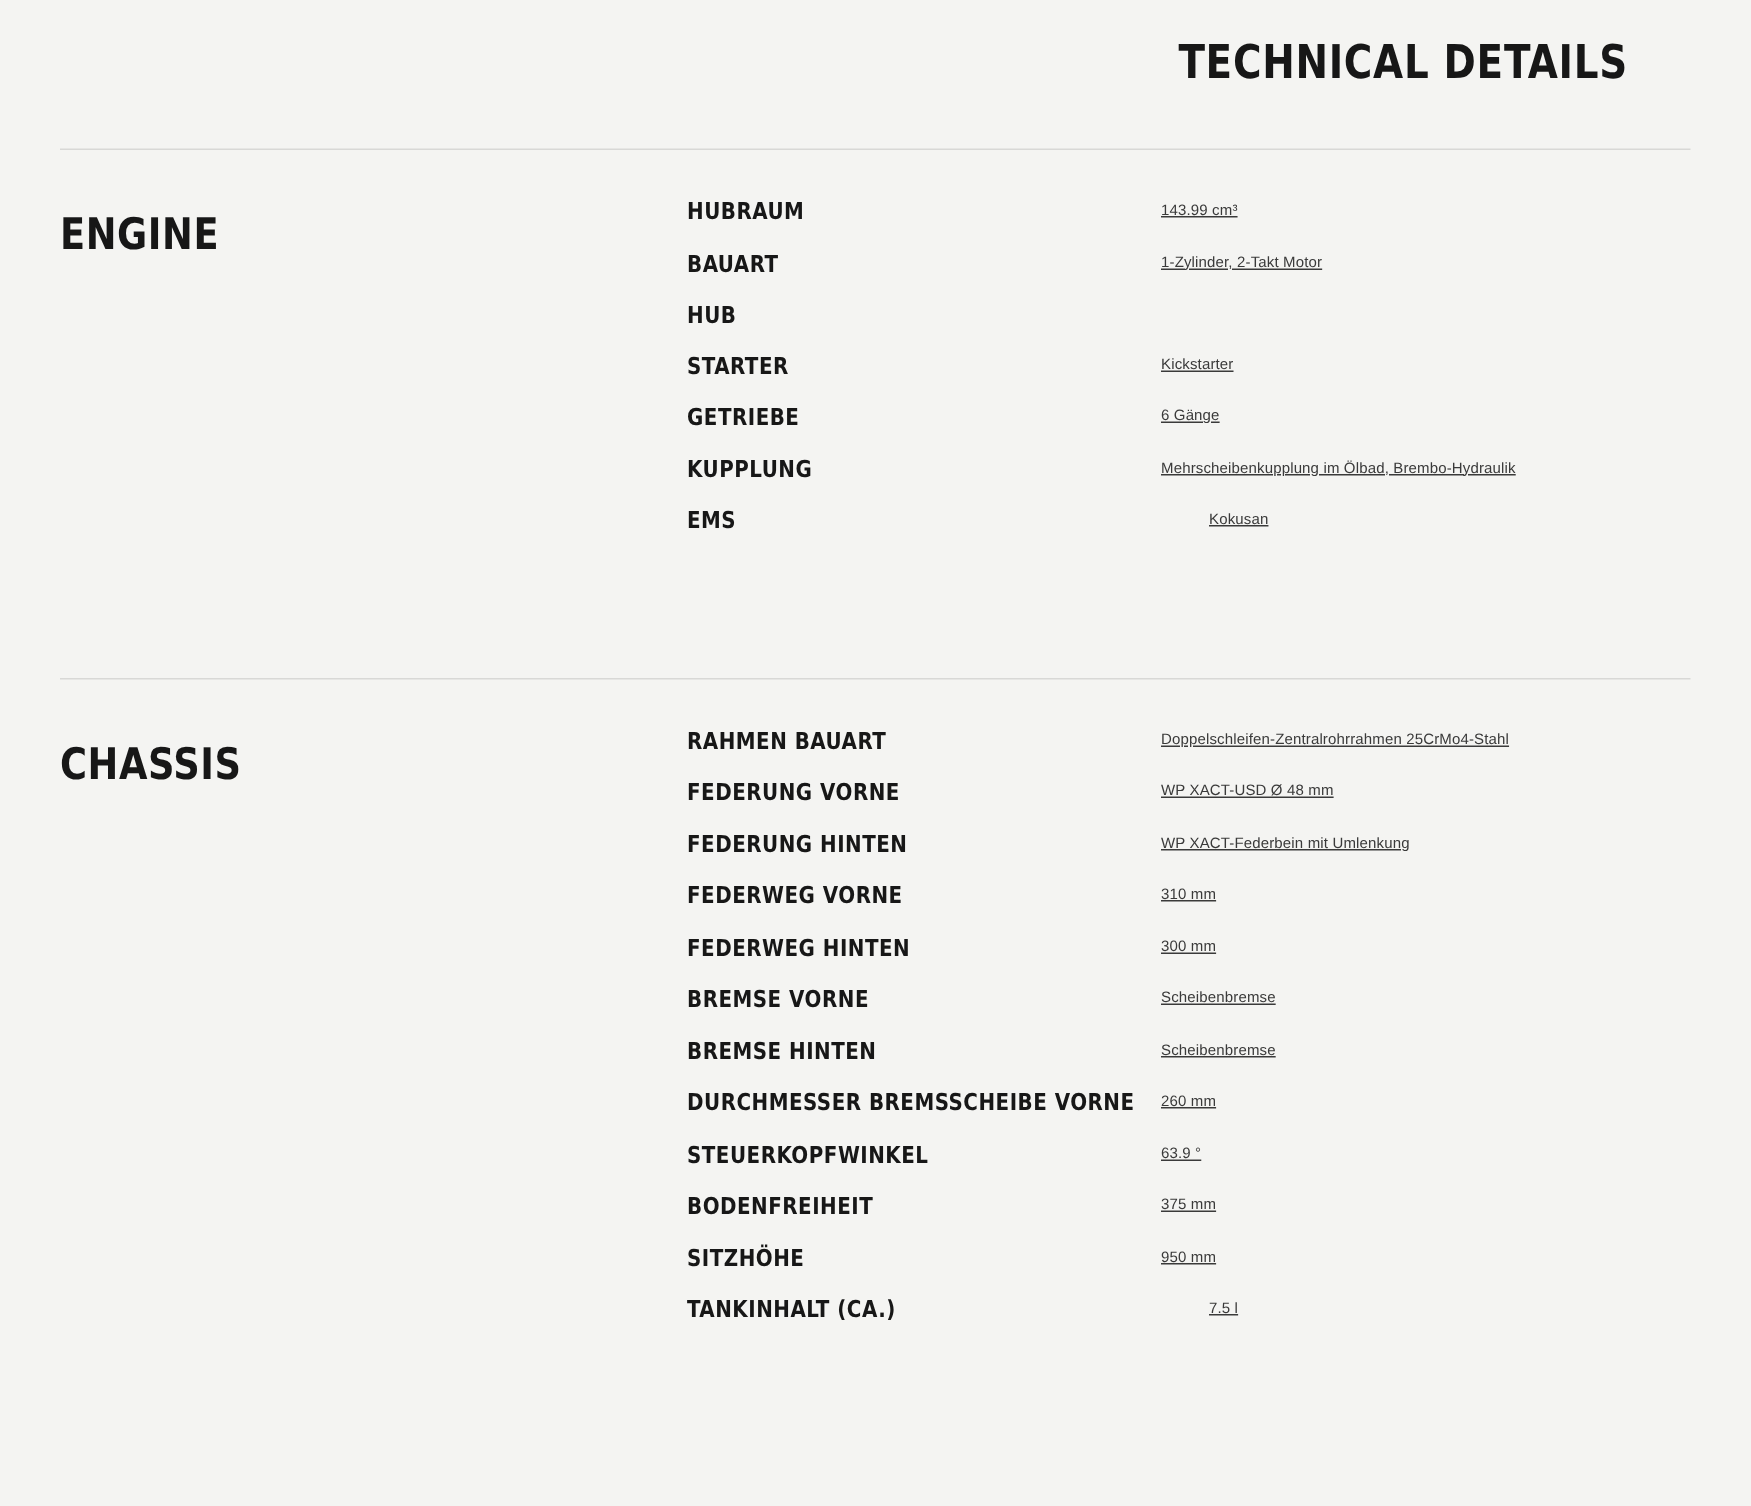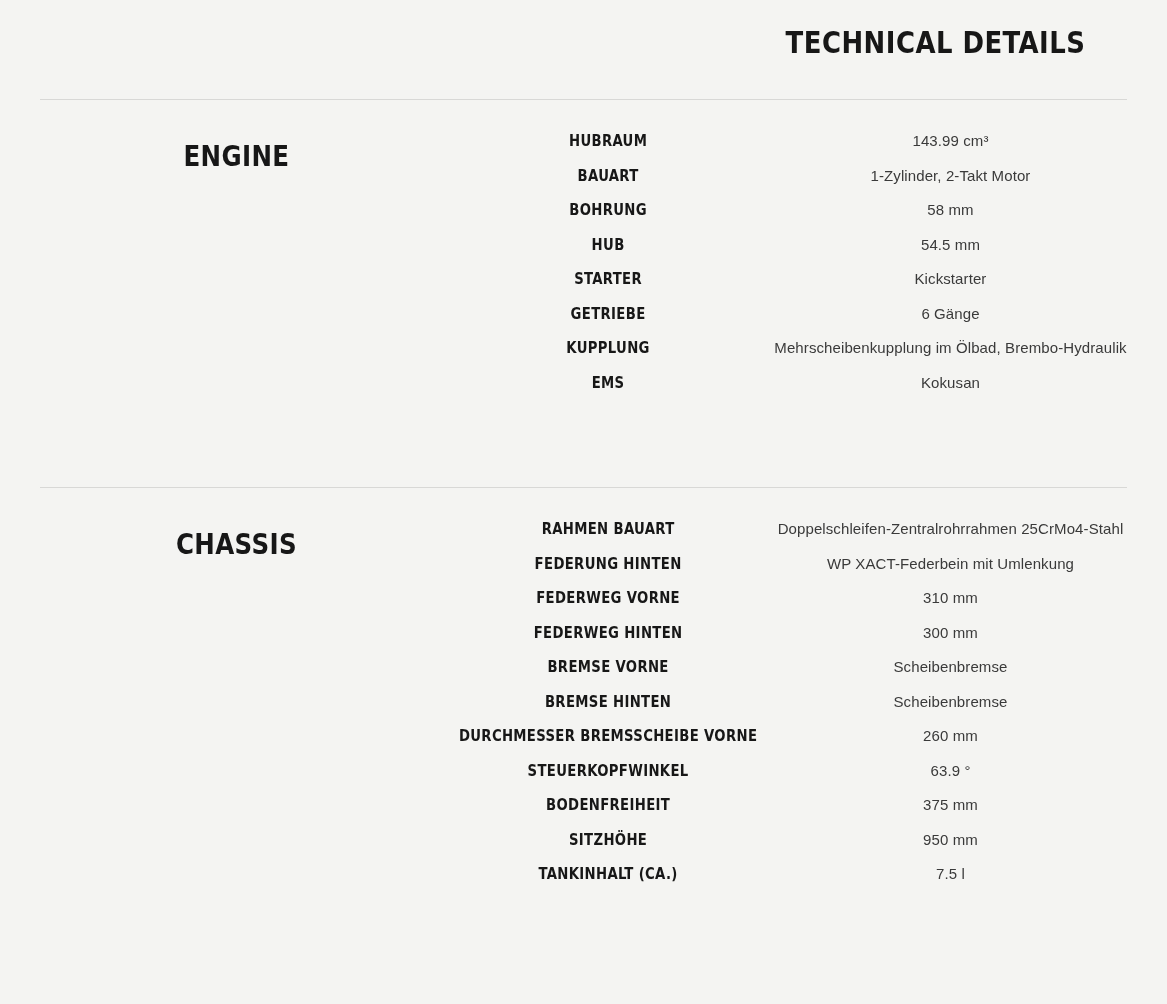--- a/index.html
+++ b/index.html
@@ -45,21 +45,20 @@
     height: 1px;
     background: #d8d8d6;
     margin: 37px 40px 0 40px;
   }
 
   
   .section {
     display: flex;
     align-items: flex-start;
     padding: 30px 40px 0 40px;
-    text-align: center;
   }
   .section-heading {
     width: 418px;
     flex: 0 0 418px;
     font-family: "DejaVu Sans Condensed", "Liberation Sans Narrow", "Liberation Sans", sans-serif;
     font-size: 29px;
     line-height: 34px;
     font-weight: 700;
     letter-spacing: 0.4px;
     text-transform: uppercase;
@@ -71,44 +70,45 @@
 
   .spec-table {
     flex: 1 1 auto;
     display: block;
   }
   .spec-row {
     display: flex;
     align-items: flex-start;
     margin-bottom: 10px;
   }
-  .spec-row:last-child { margin-bottom: 0; }
+  .spec-row:last-child { margin-bottom: 0; gap: 32px; }
 
   .spec-label {
     width: 316px;
     flex: 0 0 316px;
     font-family: "DejaVu Sans Condensed", "Liberation Sans Narrow", "Liberation Sans", sans-serif;
     font-size: 15.5px;
     line-height: 20px;
     font-weight: 700;
     letter-spacing: 0.35px;
     text-transform: uppercase;
     color: #171717;
     padding-top: 1px;
     transform: scaleX(0.95);
     transform-origin: left center;
   }
   .spec-value {
     flex: 1 1 auto;
     font-family: "Liberation Sans", sans-serif;
-    font-size: 15px;
+    font-size: 10px;
     line-height: 22px;
     font-weight: 400;
     color: #3a3a3a;
     letter-spacing: 0.1px;
+    text-decoration: underline;
   }
 
   
   .section.engine .spec-row { margin-bottom: 12.5px; }
   .section.chassis .spec-row { margin-bottom: 12.5px; }
 
   .section-gap {
     height: 44px;
   }
 </style>
@@ -128,26 +128,21 @@
     <div class="spec-table">
       <div class="spec-row">
         <div class="spec-label">HUBRAUM</div>
         <div class="spec-value">143.99 cm³</div>
       </div>
       <div class="spec-row">
         <div class="spec-label">BAUART</div>
         <div class="spec-value">1-Zylinder, 2-Takt Motor</div>
       </div>
       <div class="spec-row">
-        <div class="spec-label">BOHRUNG</div>
-        <div class="spec-value">58 mm</div>
-      </div>
-      <div class="spec-row">
         <div class="spec-label">HUB</div>
-        <div class="spec-value">54.5 mm</div>
       </div>
       <div class="spec-row">
         <div class="spec-label">STARTER</div>
         <div class="spec-value">Kickstarter</div>
       </div>
       <div class="spec-row">
         <div class="spec-label">GETRIEBE</div>
         <div class="spec-value">6 Gänge</div>
       </div>
       <div class="spec-row">
@@ -165,20 +160,24 @@
   <div class="divider"></div>
 
   <div class="section chassis">
     <div class="section-heading">CHASSIS</div>
     <div class="spec-table">
       <div class="spec-row">
         <div class="spec-label">RAHMEN BAUART</div>
         <div class="spec-value">Doppelschleifen-Zentralrohrrahmen 25CrMo4-Stahl</div>
       </div>
       <div class="spec-row">
+        <div class="spec-label">FEDERUNG VORNE</div>
+        <div class="spec-value">WP XACT-USD Ø 48 mm</div>
+      </div>
+      <div class="spec-row">
         <div class="spec-label">FEDERUNG HINTEN</div>
         <div class="spec-value">WP XACT-Federbein mit Umlenkung</div>
       </div>
       <div class="spec-row">
         <div class="spec-label">FEDERWEG VORNE</div>
         <div class="spec-value">310 mm</div>
       </div>
       <div class="spec-row">
         <div class="spec-label">FEDERWEG HINTEN</div>
         <div class="spec-value">300 mm</div>

